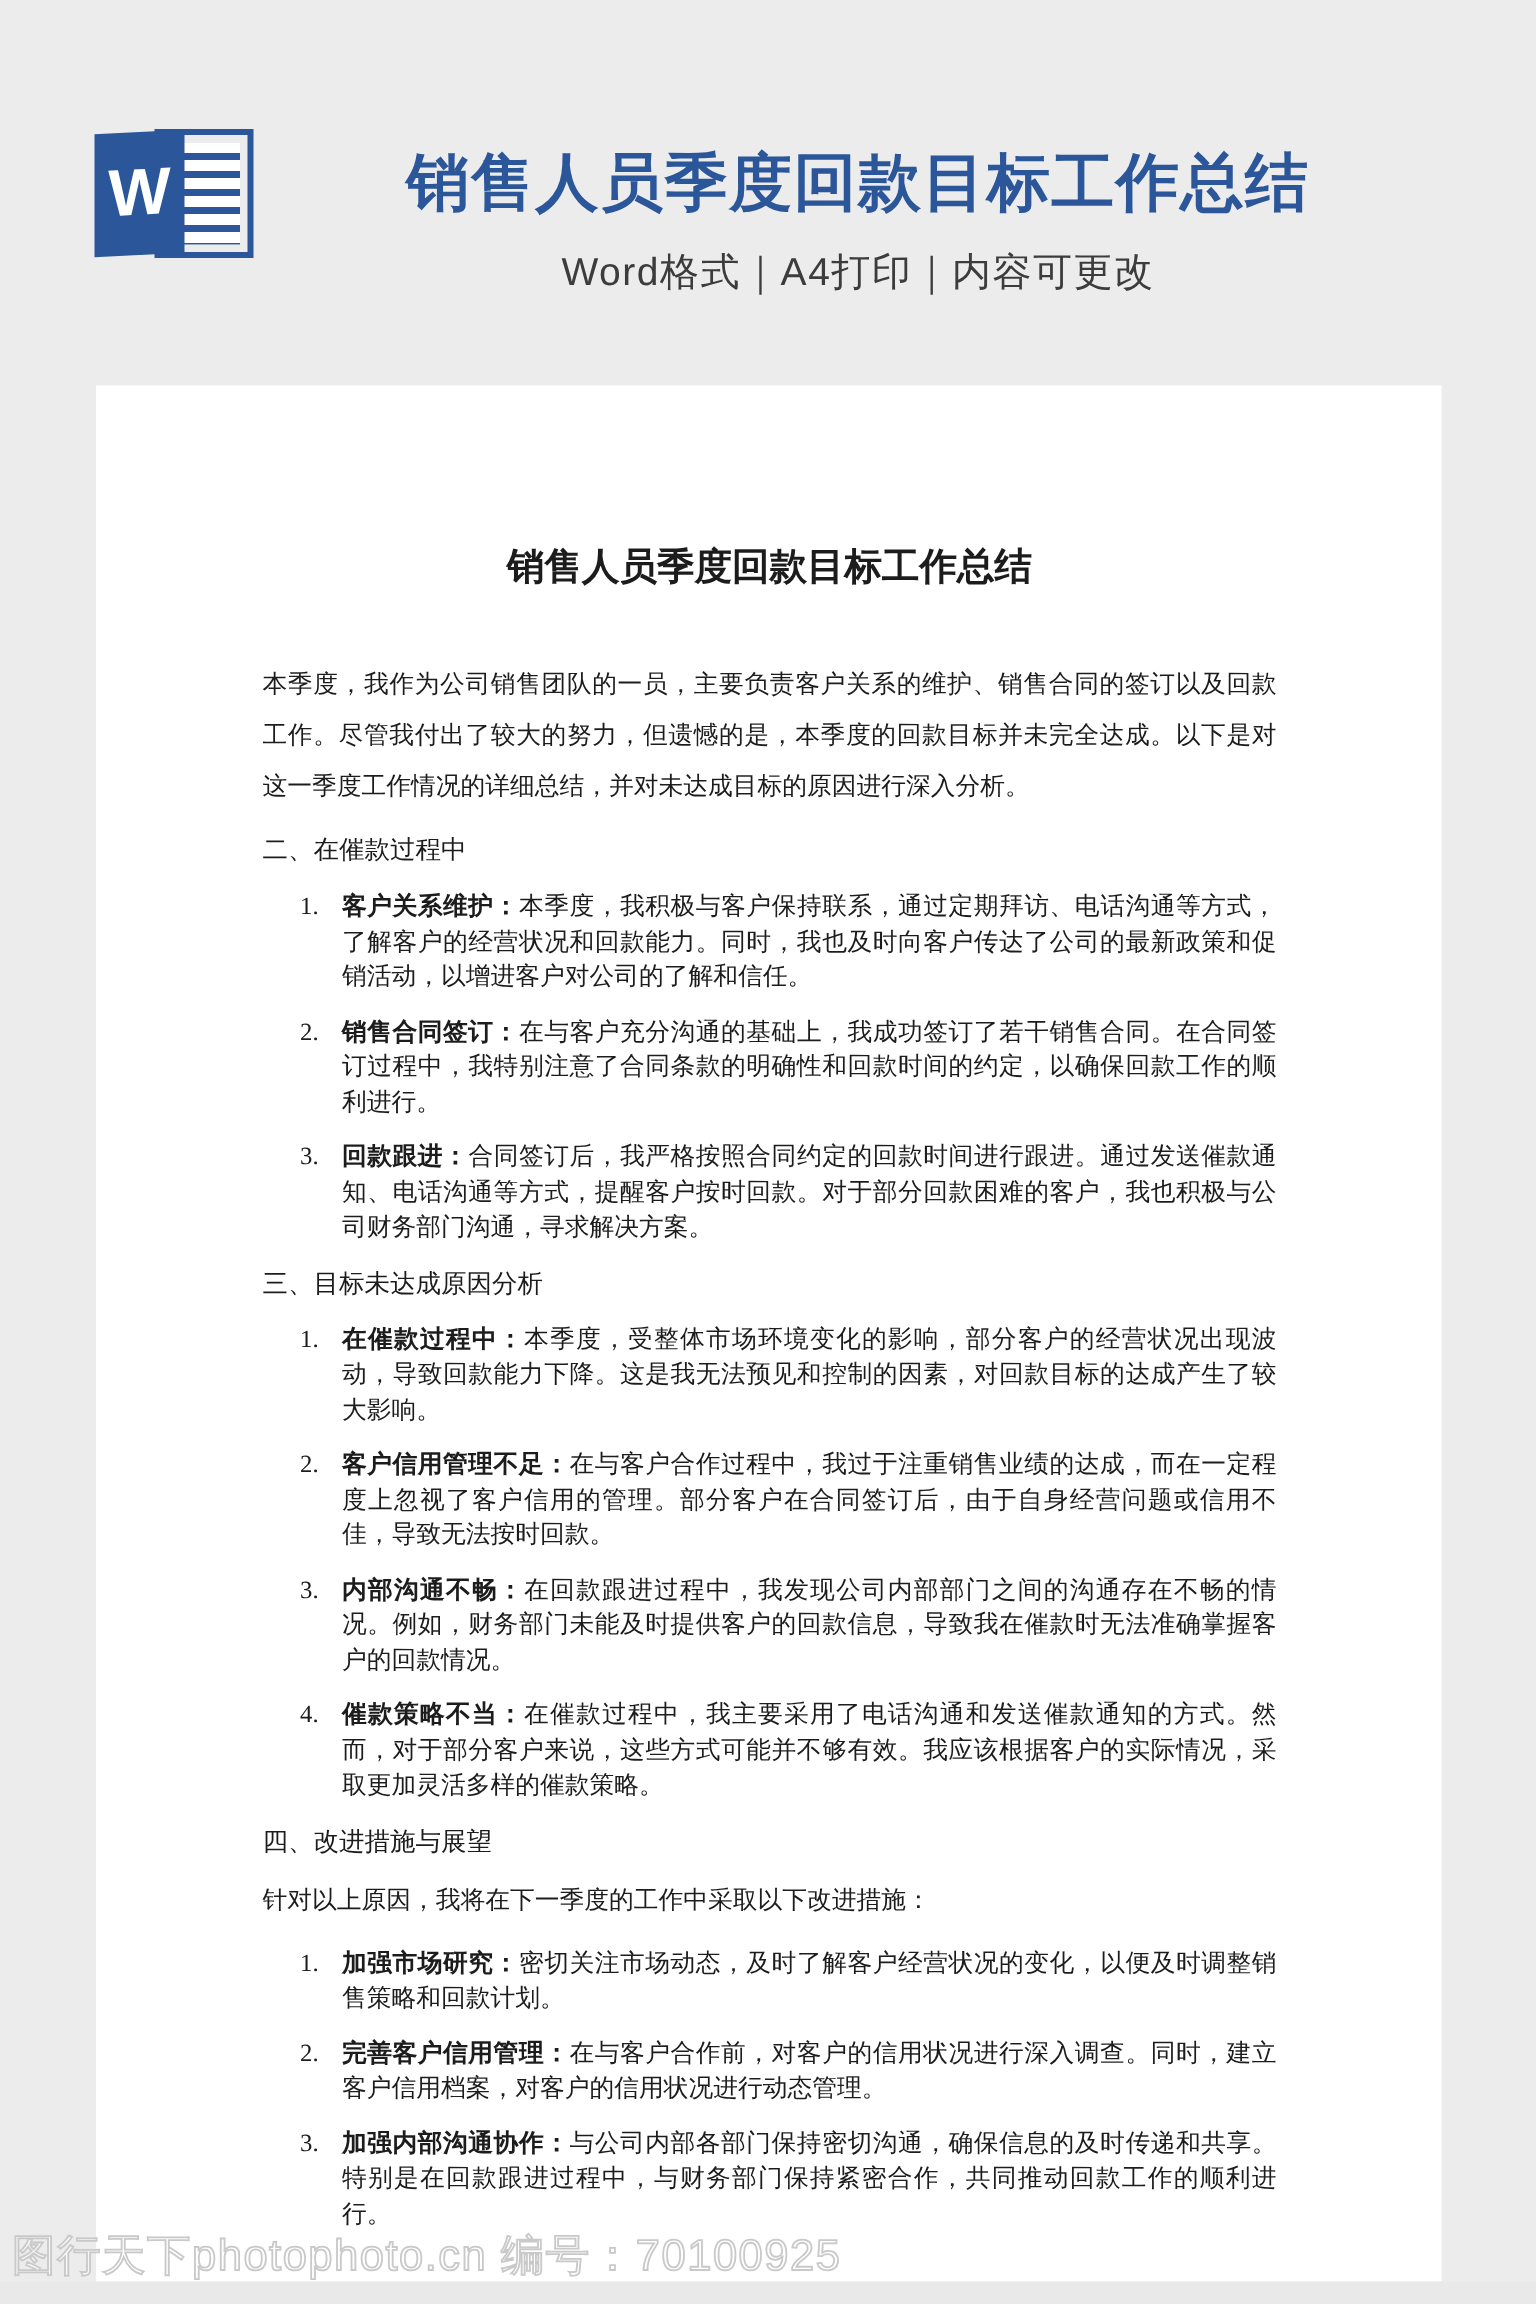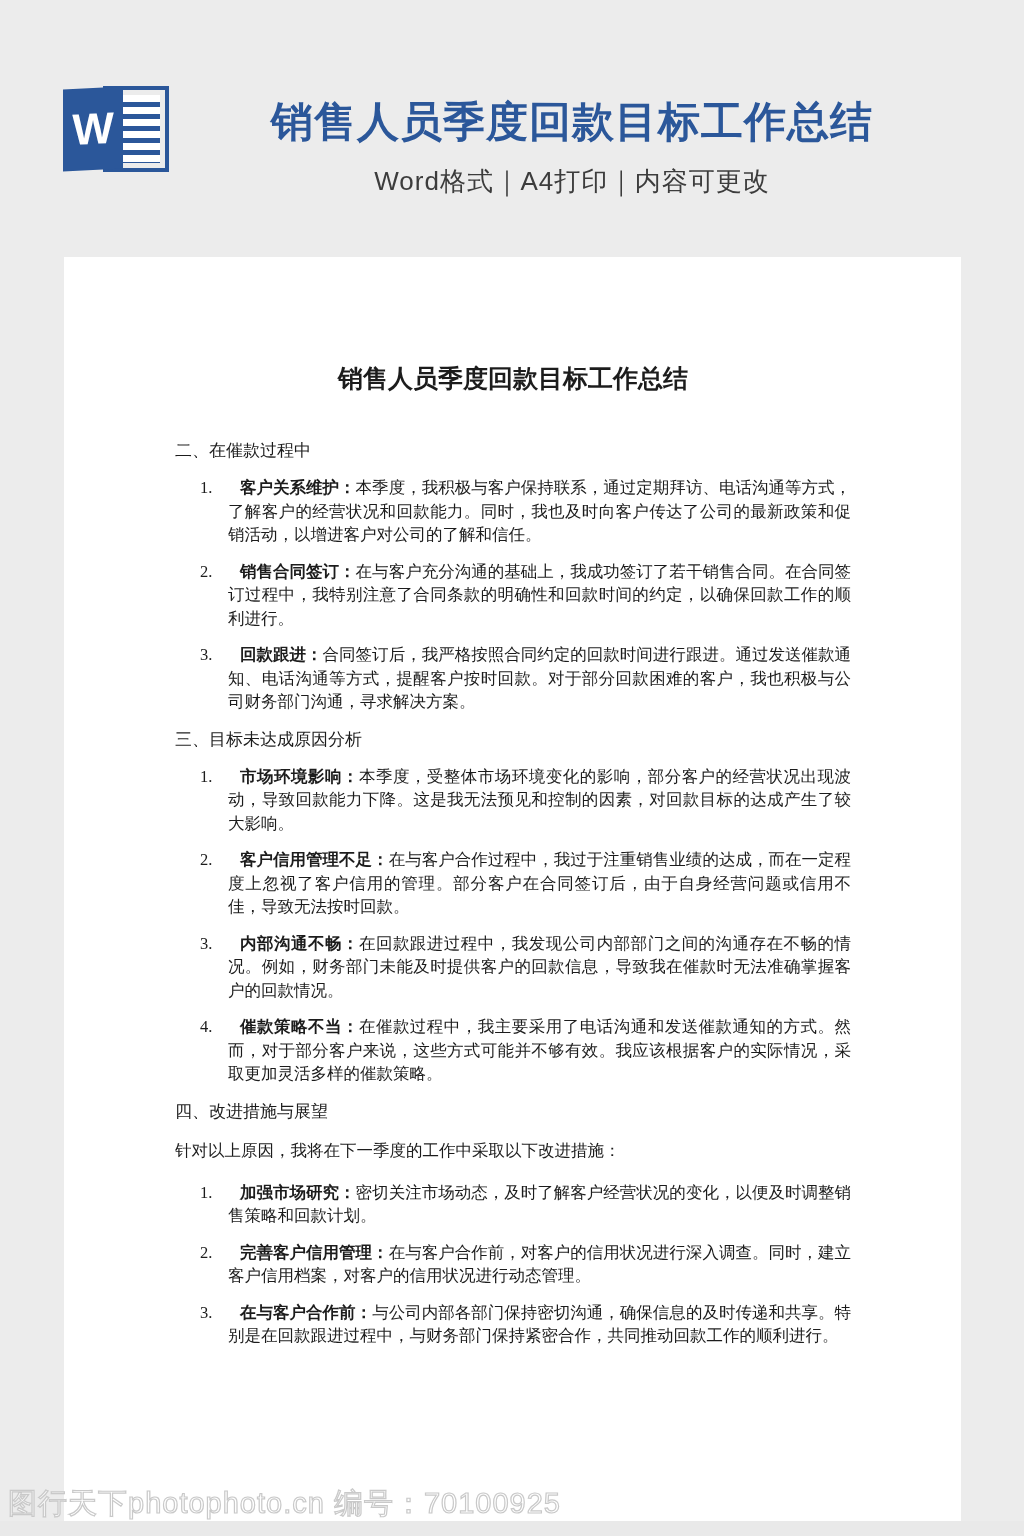--- a/index.html
+++ b/index.html
@@ -57,21 +57,21 @@
     font-size:25px; font-weight:bold; line-height:33px;
   }
   .sec-heading {
     margin:14px 0 10px; font-size:17px; font-weight:normal; line-height:24px;
   }
   .para { margin:0; font-size:16.5px; line-height:34px; text-align:justify; }
   .list { margin:13px 0 6px; padding:0; }
   .item { display:flex; margin-bottom:13px; font-size:16.5px; line-height:23.5px; }
   .item .num { flex:none; width:28px; margin-left:25px; }
   .item .txt { flex:1; text-align:justify; }
-  .item .txt b { font-weight:bold;margin-left:12px; }
+  .item .txt b { font-weight:bold; }
 
   
   .bottom-strip {
     position:absolute; left:0; bottom:0; width:1024px; height:15px; background:#e9e9e9;
   }
   .watermark {
     position:absolute; left:8px; top:1484px;
     font-size:29px; letter-spacing:1px; white-space:nowrap;
     color:rgba(255,255,255,0.55);
     -webkit-text-stroke:1.2px #c9c9c9;
@@ -90,20 +90,21 @@
   </div>
   <div class="header-text">
     <h1 class="header-title">销售人员季度回款目标工作总结</h1>
     <p class="header-subtitle">Word格式｜A4打印｜内容可更改</p>
   </div>
 </div>
 
 <div class="doc-page">
   <h2 class="doc-title">销售人员季度回款目标工作总结</h2>
 
+  <p class="para">本季度，我作为公司销售团队的一员，主要负责客户关系的维护、销售合同的签订以及回款工作。尽管我付出了较大的努力，但遗憾的是，本季度的回款目标并未完全达成。以下是对这一季度工作情况的详细总结，并对未达成目标的原因进行深入分析。</p>
 
   <p class="sec-heading">二、在催款过程中</p>
   <div class="list">
     <div class="item">
       <span class="num">1.</span>
       <span class="txt"><b>客户关系维护：</b><span>本季度，我积极与客户保持联系，通过定期拜访、电话沟通等方式，了解客户的经营状况和回款能力。同时，我也及时向客户传达了公司的最新政策和促销活动，以增进客户对公司的了解和信任。</span></span>
     </div>
     <div class="item">
       <span class="num">2.</span>
       <span class="txt"><b>销售合同签订：</b><span>在与客户充分沟通的基础上，我成功签订了若干销售合同。在合同签订过程中，我特别注意了合同条款的明确性和回款时间的约定，以确保回款工作的顺利进行。</span></span>
@@ -111,21 +112,21 @@
     <div class="item">
       <span class="num">3.</span>
       <span class="txt"><b>回款跟进：</b><span>合同签订后，我严格按照合同约定的回款时间进行跟进。通过发送催款通知、电话沟通等方式，提醒客户按时回款。对于部分回款困难的客户，我也积极与公司财务部门沟通，寻求解决方案。</span></span>
     </div>
   </div>
 
   <p class="sec-heading">三、目标未达成原因分析</p>
   <div class="list">
     <div class="item">
       <span class="num">1.</span>
-      <span class="txt"><b>市场环境影响：</b><span>本季度，受整体市场环境变化的影响，部分客户的经营状况出现波动，导致回款能力下降。这是我无法预见和控制的因素，对回款目标的达成产生了较大影响。</span></span>
+      <span class="txt"><b>在催款过程中：</b><span>本季度，受整体市场环境变化的影响，部分客户的经营状况出现波动，导致回款能力下降。这是我无法预见和控制的因素，对回款目标的达成产生了较大影响。</span></span>
     </div>
     <div class="item">
       <span class="num">2.</span>
       <span class="txt"><b>客户信用管理不足：</b><span>在与客户合作过程中，我过于注重销售业绩的达成，而在一定程度上忽视了客户信用的管理。部分客户在合同签订后，由于自身经营问题或信用不佳，导致无法按时回款。</span></span>
     </div>
     <div class="item">
       <span class="num">3.</span>
       <span class="txt"><b>内部沟通不畅：</b><span>在回款跟进过程中，我发现公司内部部门之间的沟通存在不畅的情况。例如，财务部门未能及时提供客户的回款信息，导致我在催款时无法准确掌握客户的回款情况。</span></span>
     </div>
     <div class="item">
@@ -140,19 +141,19 @@
     <div class="item">
       <span class="num">1.</span>
       <span class="txt"><b>加强市场研究：</b><span>密切关注市场动态，及时了解客户经营状况的变化，以便及时调整销售策略和回款计划。</span></span>
     </div>
     <div class="item">
       <span class="num">2.</span>
       <span class="txt"><b>完善客户信用管理：</b><span>在与客户合作前，对客户的信用状况进行深入调查。同时，建立客户信用档案，对客户的信用状况进行动态管理。</span></span>
     </div>
     <div class="item">
       <span class="num">3.</span>
-      <span class="txt"><b>在与客户合作前：</b><span>与公司内部各部门保持密切沟通，确保信息的及时传递和共享。特别是在回款跟进过程中，与财务部门保持紧密合作，共同推动回款工作的顺利进行。</span></span>
+      <span class="txt"><b>加强内部沟通协作：</b><span>与公司内部各部门保持密切沟通，确保信息的及时传递和共享。特别是在回款跟进过程中，与财务部门保持紧密合作，共同推动回款工作的顺利进行。</span></span>
     </div>
   </div>
 </div>
 
 <div class="bottom-strip"></div>
 <div class="watermark">图行天下photophoto.cn 编号：70100925</div>
 
 </body></html>

